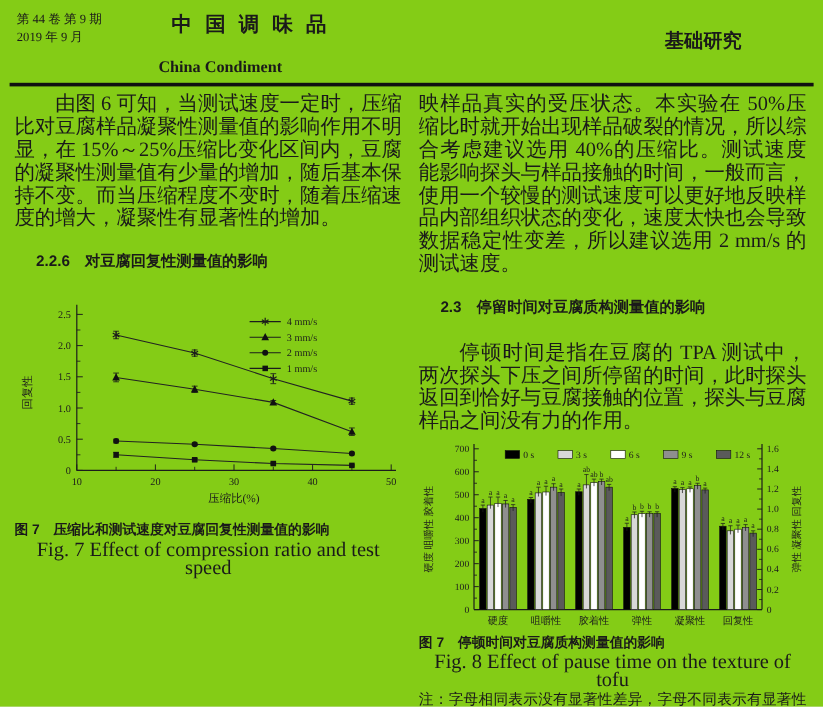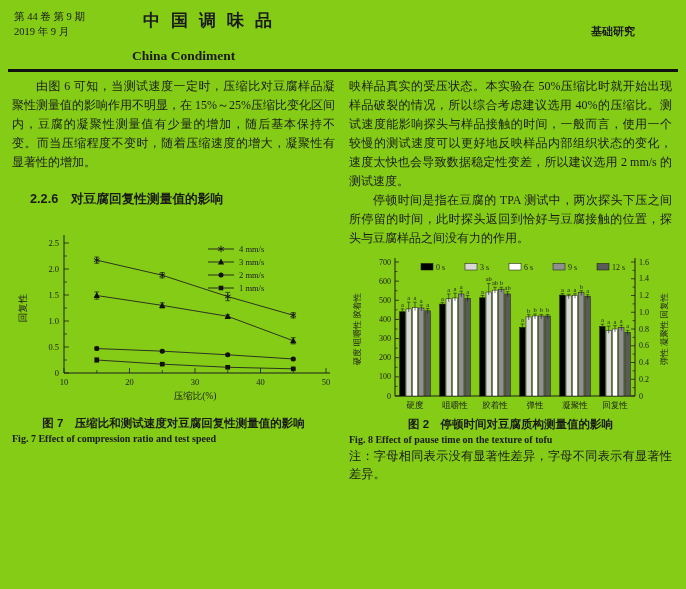--- a/index.html
+++ b/index.html
@@ -4,33 +4,33 @@
 <style>
   html,body{margin:0;padding:0;background:#e8e8e8;}
   .page{position:relative;width:686px;height:589px;background:#84cc16;overflow:hidden;
         font-family:"Liberation Serif","DejaVu Serif",serif;color:#1a1a1a;}
   header{display:flex;align-items:flex-start;padding:9px 14px 0 14px;}
   .h-left{width:118px;font-size:10.5px;line-height:15px;}
   .h-center{flex:1;text-align:left;}
   .jt-cn{font-size:17px;font-weight:700;letter-spacing:11px;text-indent:11px;
          font-family:"Liberation Sans","DejaVu Sans",sans-serif;}
   .jt-en{font-size:13.5px;font-weight:700;margin-top:16px;}
-  .h-right{width:118px;text-align:center;font-size:11px;font-weight:700;padding-top:15px;
+  .h-right{width:118px;text-align:left;font-size:16px;font-weight:700;padding-top:15px;
            font-family:"Liberation Sans","DejaVu Sans",sans-serif;}
   .rule{height:2.5px;background:#111;margin:5px 8px 0 8px;}
   .cols{display:flex;gap:14px;padding:5px 12px 0 12px;}
   .col{width:323px;}
-  p.body{margin:0;font-size:12px;line-height:19px;text-align:justify;}
+  p.body{margin:0;font-size:17px;line-height:19px;text-align:justify;}
   .ind{text-indent:2em;}
   h3.sec{margin:18px;font-size:12.7px;line-height:19px;font-weight:700;
          font-family:"Liberation Sans","DejaVu Sans",sans-serif;}
   .figsvg{display:block;margin:2px auto 0 auto;}
-  .cap{text-align:center;font-size:11.5px;font-weight:700;line-height:16px;
+  .cap{font-size:11.5px;font-weight:700;line-height:16px;
        font-family:"Liberation Sans","DejaVu Sans",sans-serif;}
-  .cap-en{text-align:left;font-size:10px;font-weight:700;line-height:15px;}
+  .cap-en{text-align:center;font-size:17px;font-weight:400;line-height:15px;}
   .note{margin:0;font-size:12.2px;line-height:18px;text-align:justify;}
 </style>
 </head>
 <body>
 
 <div class="page">
 
   <header>
     <div class="h-left">
       <div>第 44 卷 第 9 期</div>
@@ -176,20 +176,21 @@
           <line x1="196" y1="61" x2="222" y2="61" stroke="#1c1c1c" stroke-width="0.9"></line>
           <rect x="206.7" y="58.7" width="4.6" height="4.6" fill="#111"></rect>
           <text x="227" y="64" font-size="8.5" text-anchor="start" fill="#1c1c1c" font-family="&quot;Liberation Serif&quot;,&quot;DejaVu Serif&quot;,serif">1 mm/s</text>
         </svg>
       <div class="cap">图 7　压缩比和测试速度对豆腐回复性测量值的影响</div>
       <div class="cap-en">Fig. 7 Effect of compression ratio and test speed</div>
     </section>
 
     <section class="col">
       <p class="body">映样品真实的受压状态。本实验在 50%压缩比时就开始出现样品破裂的情况，所以综合考虑建议选用 40%的压缩比。测试速度能影响探头与样品接触的时间，一般而言，使用一个较慢的测试速度可以更好地反映样品内部组织状态的变化，速度太快也会导致数据稳定性变差，所以建议选用 2 mm/s 的测试速度。</p>
+      <h3 class="sec">2.3　停留时间对豆腐质构测量值的影响</h3>
       <p class="body ind">停顿时间是指在豆腐的 TPA 测试中，两次探头下压之间所停留的时间，此时探头返回到恰好与豆腐接触的位置，探头与豆腐样品之间没有力的作用。</p>
       <svg id="fig8" class="figsvg" width="323" height="166">
           <line x1="46" y1="8" x2="46" y2="146" stroke="#1c1c1c" stroke-width="1"></line>
           <line x1="286" y1="8" x2="286" y2="146" stroke="#1c1c1c" stroke-width="1"></line>
           <line x1="46" y1="146" x2="286" y2="146" stroke="#1c1c1c" stroke-width="1"></line>
           <line x1="46" y1="146" x2="50" y2="146" stroke="#1c1c1c" stroke-width="0.8"></line>
           <text x="42" y="148.5" font-size="8" text-anchor="end" fill="#1c1c1c" font-family="&quot;Liberation Serif&quot;,&quot;DejaVu Serif&quot;,serif">0</text>
           <line x1="46" y1="136.42857142857142" x2="48.5" y2="136.42857142857142" stroke="#1c1c1c" stroke-width="0.7"></line>
           <line x1="46" y1="126.85714285714286" x2="50" y2="126.85714285714286" stroke="#1c1c1c" stroke-width="0.8"></line>
           <text x="42" y="129.35714285714286" font-size="8" text-anchor="end" fill="#1c1c1c" font-family="&quot;Liberation Serif&quot;,&quot;DejaVu Serif&quot;,serif">100</text>
@@ -369,19 +370,19 @@
           <text x="87" y="20" font-size="8" text-anchor="start" fill="#1c1c1c" font-family="&quot;Liberation Serif&quot;,&quot;DejaVu Serif&quot;,serif">0 s</text>
           <rect x="116" y="13.5" width="12" height="6.5" fill="#d8d8d8" stroke="#111" stroke-width="0.5"></rect>
           <text x="131" y="20" font-size="8" text-anchor="start" fill="#1c1c1c" font-family="&quot;Liberation Serif&quot;,&quot;DejaVu Serif&quot;,serif">3 s</text>
           <rect x="160" y="13.5" width="12" height="6.5" fill="#ffffff" stroke="#111" stroke-width="0.5"></rect>
           <text x="175" y="20" font-size="8" text-anchor="start" fill="#1c1c1c" font-family="&quot;Liberation Serif&quot;,&quot;DejaVu Serif&quot;,serif">6 s</text>
           <rect x="204" y="13.5" width="12" height="6.5" fill="#8f8f8f" stroke="#111" stroke-width="0.5"></rect>
           <text x="219" y="20" font-size="8" text-anchor="start" fill="#1c1c1c" font-family="&quot;Liberation Serif&quot;,&quot;DejaVu Serif&quot;,serif">9 s</text>
           <rect x="248" y="13.5" width="12" height="6.5" fill="#5a5a5a" stroke="#111" stroke-width="0.5"></rect>
           <text x="263" y="20" font-size="8" text-anchor="start" fill="#1c1c1c" font-family="&quot;Liberation Serif&quot;,&quot;DejaVu Serif&quot;,serif">12 s</text>
         </svg>
-      <div class="cap">图 2　停顿时间对豆腐质构测量值的影响</div>
+      <div class="cap">图 7　停顿时间对豆腐质构测量值的影响</div>
       <div class="cap-en">Fig. 8 Effect of pause time on the texture of tofu</div>
       <p class="note">注：字母相同表示没有显著性差异，字母不同表示有显著性差异。</p>
     </section>
 
   </main>
 </div>
 
 </body></html>

